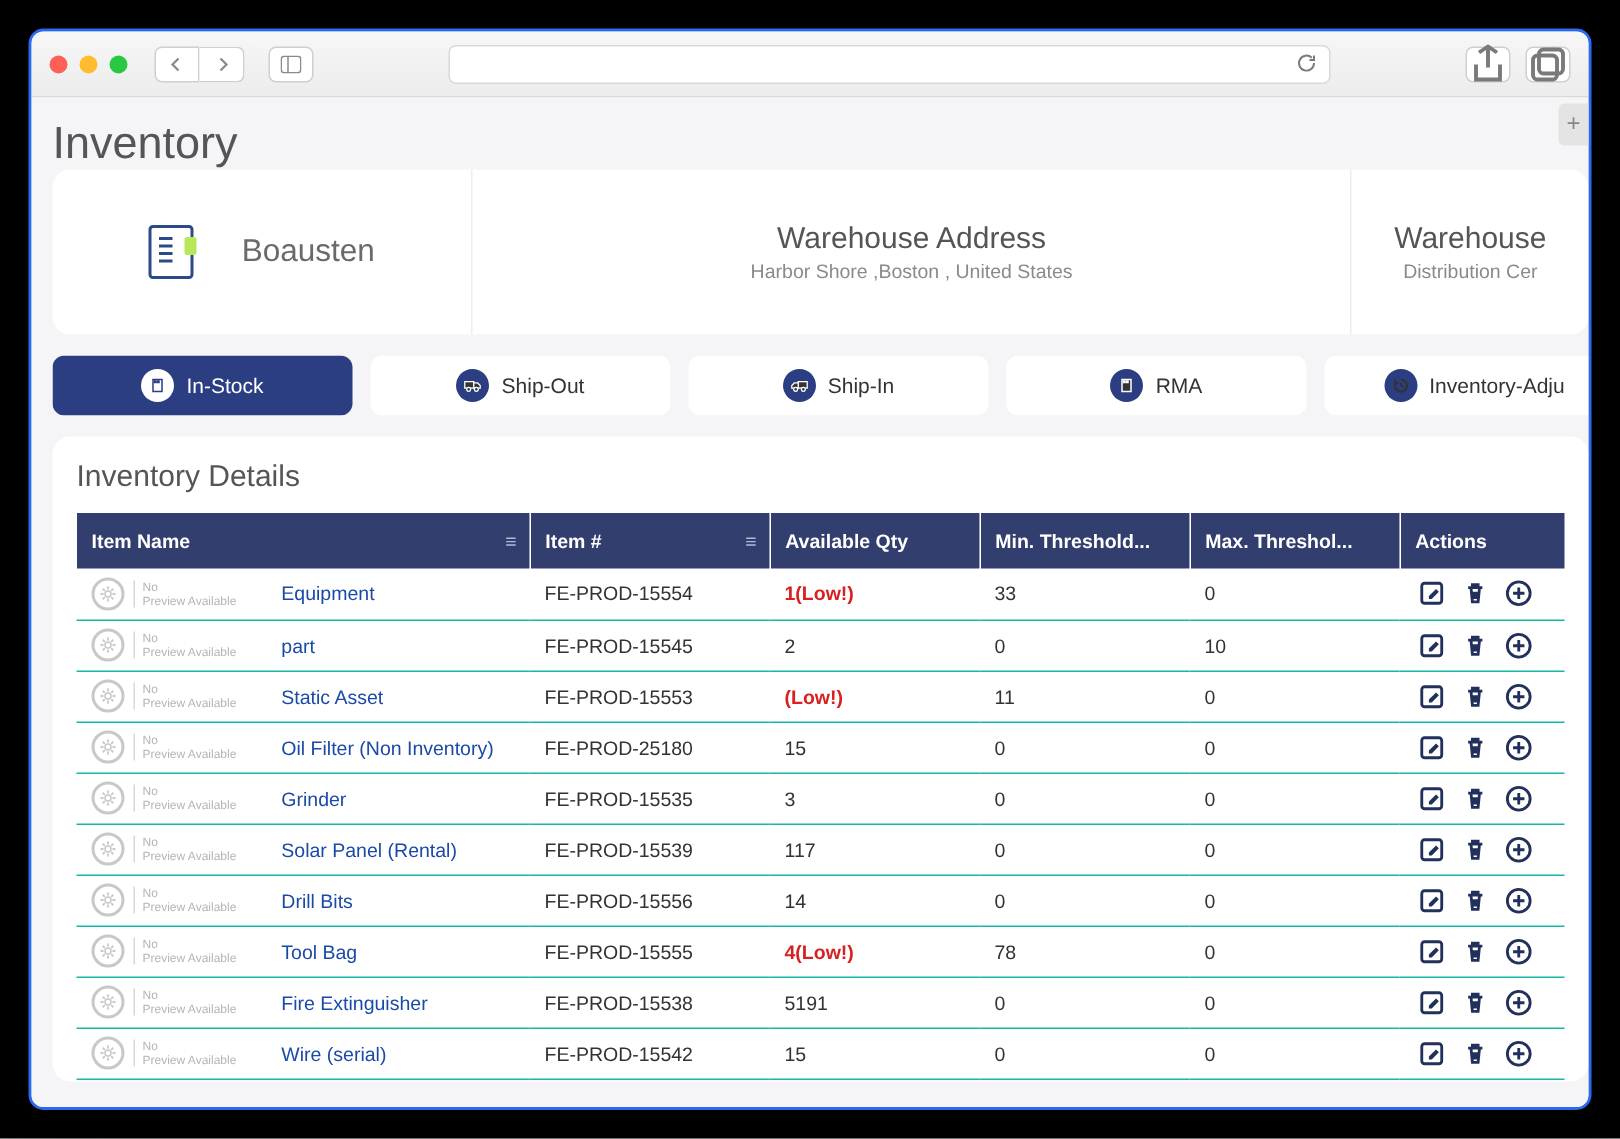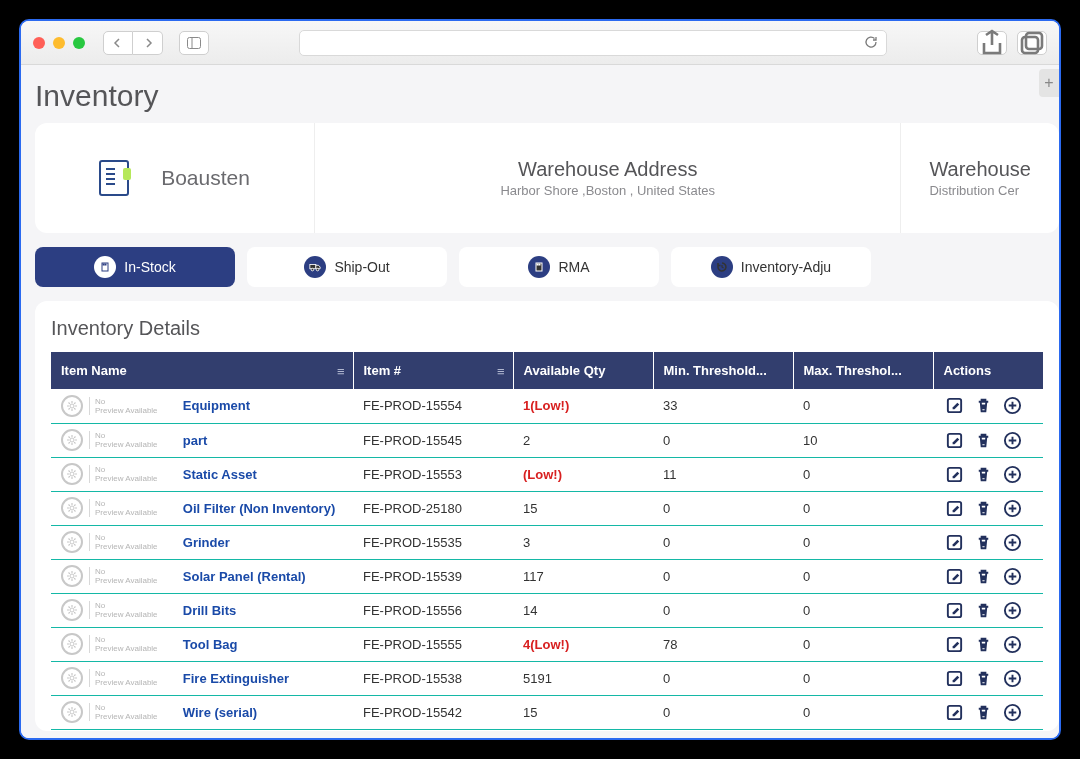--- a/index.html
+++ b/index.html
@@ -12,26 +12,26 @@
 .nav-group{display:flex;gap:0;margin-left:8px;}
 .nav-btn{width:30px;height:24px;border:1px solid #cfcfcf;background:#fff;display:flex;align-items:center;justify-content:center;color:#8a8a8a;}
 .nav-btn:first-child{border-radius:5px 0 0 5px;} .nav-btn:last-child{border-radius:0 5px 5px 0;border-left:none;}
 .sidebar-toggle{width:30px;height:24px;border:1px solid #cfcfcf;background:#fff;border-radius:5px;display:flex;align-items:center;justify-content:center;color:#8a8a8a;margin-left:6px;}
 .url-bar{flex:1;height:26px;background:#fff;border:1px solid #d9d9d9;border-radius:5px;margin:0 80px 0 80px;position:relative;}
 .refresh-icon{position:absolute;right:8px;top:4px;color:#7a7a7a;}
 .chrome-right{display:flex;gap:10px;}
 .chrome-btn{width:30px;height:24px;border:1px solid #cfcfcf;background:#fff;border-radius:5px;display:flex;align-items:center;justify-content:center;color:#7a7a7a;}
 
 .app-area{height:calc(100% - 44px);overflow:hidden;background:#f5f5f7;padding:14px 0 0 14px;}
-h1.page-title{font-size:30px;font-weight:400;color:#555558;margin-bottom:10px;}
+h1.page-title{font-size:30px;font-weight:400;color:#555558;}
 .header-card{background:#fff;border-radius:12px;display:flex;align-items:stretch;padding:0;height:110px;overflow:hidden;}
 .hc-cell{padding:20px 28px;display:flex;flex-direction:column;justify-content:center;}
 .hc-cell.first{flex:0 0 280px;flex-direction:row;align-items:center;gap:32px;border-right:1px solid #eee;}
 .hc-cell.mid{flex:1;align-items:center;text-align:center;border-right:1px solid #eee;}
-.hc-cell.last{flex:0 0 120px;text-align:left;}
+.hc-cell.last{flex:0 0 120px;text-align:left;align-items:center;}
 .doc-icon{width:30px;height:36px;border:2px solid #2a4a8a;border-radius:3px;position:relative;}
 .doc-icon::before{content:"";position:absolute;left:5px;top:6px;right:12px;height:2px;background:#2a4a8a;box-shadow:0 5px 0 #2a4a8a,0 10px 0 #2a4a8a,0 15px 0 #2a4a8a;}
 .doc-icon::after{content:"";position:absolute;right:-4px;top:6px;width:8px;height:12px;background:#b6e85a;border-radius:2px;}
 .wh-name{font-size:21px;color:#6a6a6e;font-weight:500;}
 .wh-label{font-size:20px;color:#555558;font-weight:400;margin-bottom:2px;}
 .wh-sub{font-size:13px;color:#8a8a8e;}
 
 .tab-row{display:flex;gap:12px;margin-top:14px;overflow:hidden;}
 .tab-btn{flex:0 0 200px;height:40px;background:#fff;border-radius:8px;display:flex;align-items:center;justify-content:center;gap:8px;font-size:14px;color:#333;font-weight:500;cursor:pointer;}
 .tab-btn.active{background:#2c3e82;color:#fff;text-align:right;}
@@ -48,21 +48,21 @@
 thead{background:#323e6e;padding-left:43px;}
 thead th{color:#fff;font-size:13px;font-weight:600;text-align:left;padding:11px 10px;border-right:1px solid rgba(255,255,255,0.2);position:relative;}
 thead th:last-child{border-right:none;}
 .col-menu{position:absolute;right:8px;top:50%;transform:translateY(-50%);color:#b0b7d0;}
 tbody tr{border-bottom:1px solid #14b8a6;height:34px;}
 tbody td{font-size:13px;padding:4px 10px;color:#333;vertical-align:middle;}
 .thumb-cell{display:flex;align-items:center;gap:6px;}
 .thumb-icon{width:22px;height:22px;border:2px solid #c8c8c8;border-radius:50%;display:flex;align-items:center;justify-content:center;}
 .thumb-icon svg{width:12px;height:12px;stroke:#c8c8c8;fill:none;}
 .thumb-text{font-size:8px;line-height:9px;color:#b5b5b5;border-left:1px solid #d8d8d8;padding-left:5px;}
-.item-link{color:#1a4aa8;font-weight:700;cursor:pointer;}
+.item-link{color:#1a4aa8;font-weight:400;cursor:pointer;}
 .low-qty{color:#d82020;font-weight:700;margin-top:29px;}
 .actions-cell{display:flex;gap:7px;}
 .act-btn{width:22px;height:22px;display:flex;align-items:center;justify-content:center;cursor:pointer;}
 .act-btn svg{width:19px;height:19px;stroke:#22305c;fill:none;stroke-width:2;}
 .add-tab{position:absolute;right:0;top:48px;width:20px;height:28px;background:#e4e4e4;border-radius:4px 0 0 4px;display:flex;align-items:center;justify-content:center;color:#888;font-size:16px;} th.c-name{width:230px;} th.c-num{width:160px;} th.c-qty{width:140px;} th.c-min{width:140px;} th.c-max{width:140px;} th.c-act{width:110px;}
 </style>
 </head>
 <body>
 
 <div class="device-frame">
@@ -147,20 +147,31 @@
               <rect x="1" y="3" width="7" height="5" fill="currentColor"></rect>
               <path d="M8 4h3l2 2v2h-5z" fill="currentColor"></path>
               <circle cx="4" cy="9" r="1.5" fill="currentColor"></circle>
               <circle cx="10" cy="9" r="1.5" fill="currentColor"></circle>
             </svg>
           </span>
           <span>Ship-Out</span>
         </div>
         <div class="tab-btn">
           <span class="tab-icon">
+            <svg viewBox="0 0 14 12">
+              <rect x="6" y="3" width="7" height="5" fill="currentColor"></rect>
+              <path d="M6 4H3L1 6v2h5z" fill="currentColor"></path>
+              <circle cx="4" cy="9" r="1.5" fill="currentColor"></circle>
+              <circle cx="10" cy="9" r="1.5" fill="currentColor"></circle>
+            </svg>
+          </span>
+          <span>Ship-In</span>
+        </div>
+        <div class="tab-btn">
+          <span class="tab-icon">
             <svg viewBox="0 0 12 12">
               <rect x="3" y="2" width="6" height="8" fill="currentColor"></rect>
               <rect x="4" y="3" width="1" height="1" fill="#2c3e82"></rect>
               <rect x="6" y="3" width="1" height="1" fill="#2c3e82"></rect>
             </svg>
           </span>
           <span>RMA</span>
         </div>
         <div class="tab-btn">
           <span class="tab-icon">

